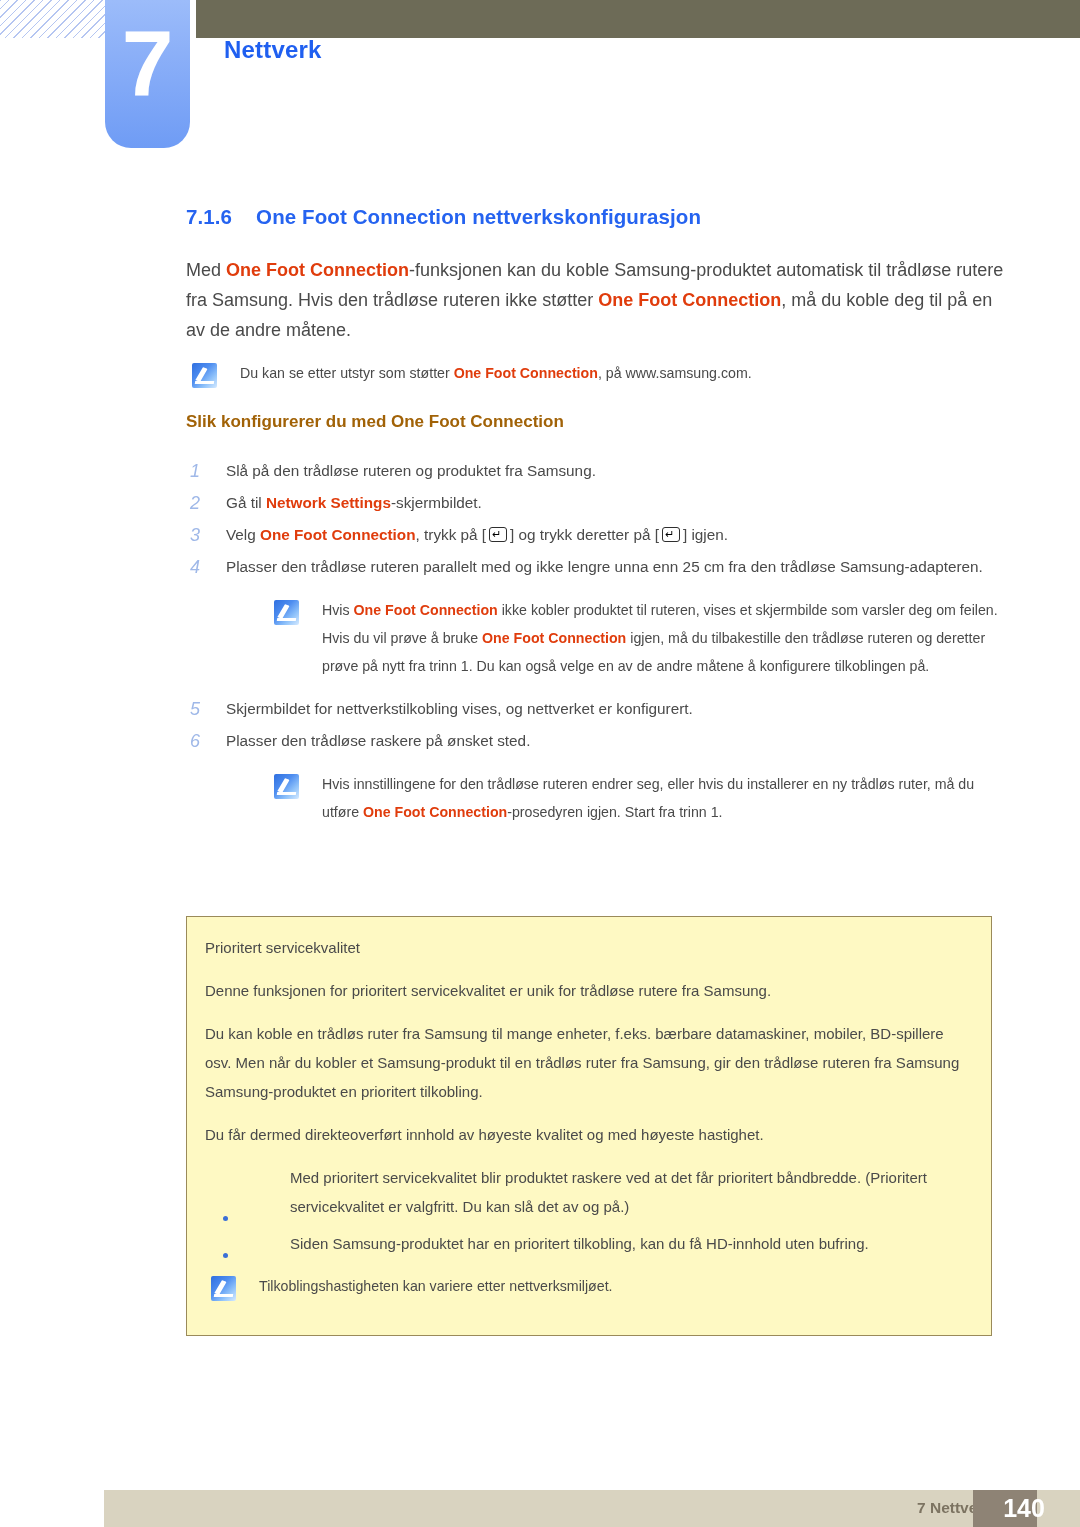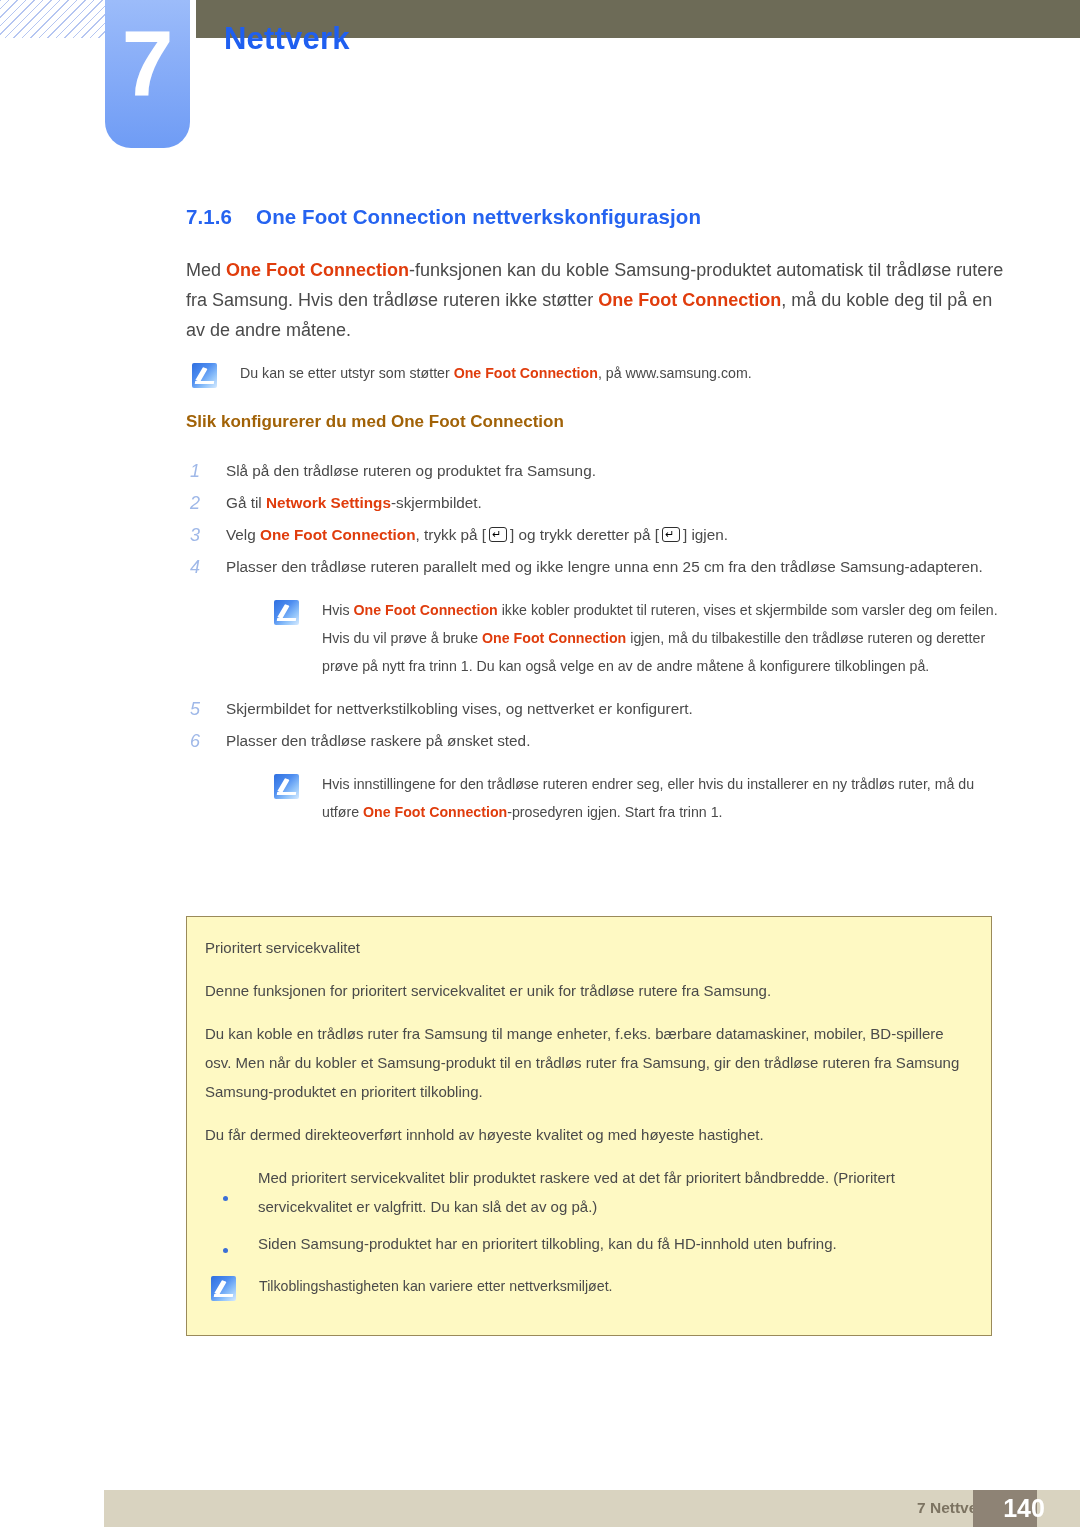--- a/index.html
+++ b/index.html
@@ -49,22 +49,22 @@
     top: 8px;
     text-align: center;
     font-size: 93px;
     line-height: 110px;
     font-weight: bold;
     color: #ffffff;
     font-family: "Liberation Sans", sans-serif;
   }
   #chapter-title {
     position: absolute;
-    left: 224px; top: 21px;
-    font-size: 31px;
+    left: 224px; top: 36px;
+    font-size: 24px;
     font-weight: bold;
     color: #1f5ff0;
     letter-spacing: 0.2px;
   }
 
   
   #content {
     position: absolute;
     left: 186px;
     top: 205px;
@@ -202,23 +202,24 @@
   }
   #qos-box p.box-line {
     margin: 0 0 14px 0;
     font-size: 15px;
     line-height: 29px;
     color: #4a4a4a;
   }
   ul.box-bullets { margin: 8px 0 4px 0; padding: 0; list-style: none; }
   li.box-bullet {
     display: flex;
-    align-items: center;
+    align-items: flex-end;
     margin-bottom: 8px;
     padding-left: 18px;
+    gap: 32px;
   }
   .bullet-dot {
     flex: 0 0 auto;
     width: 5px; height: 5px;
     border-radius: 50%;
     background: #3b6fd6;
     margin-top: 13px;
     margin-right: 30px;
   }
   .bullet-text {

